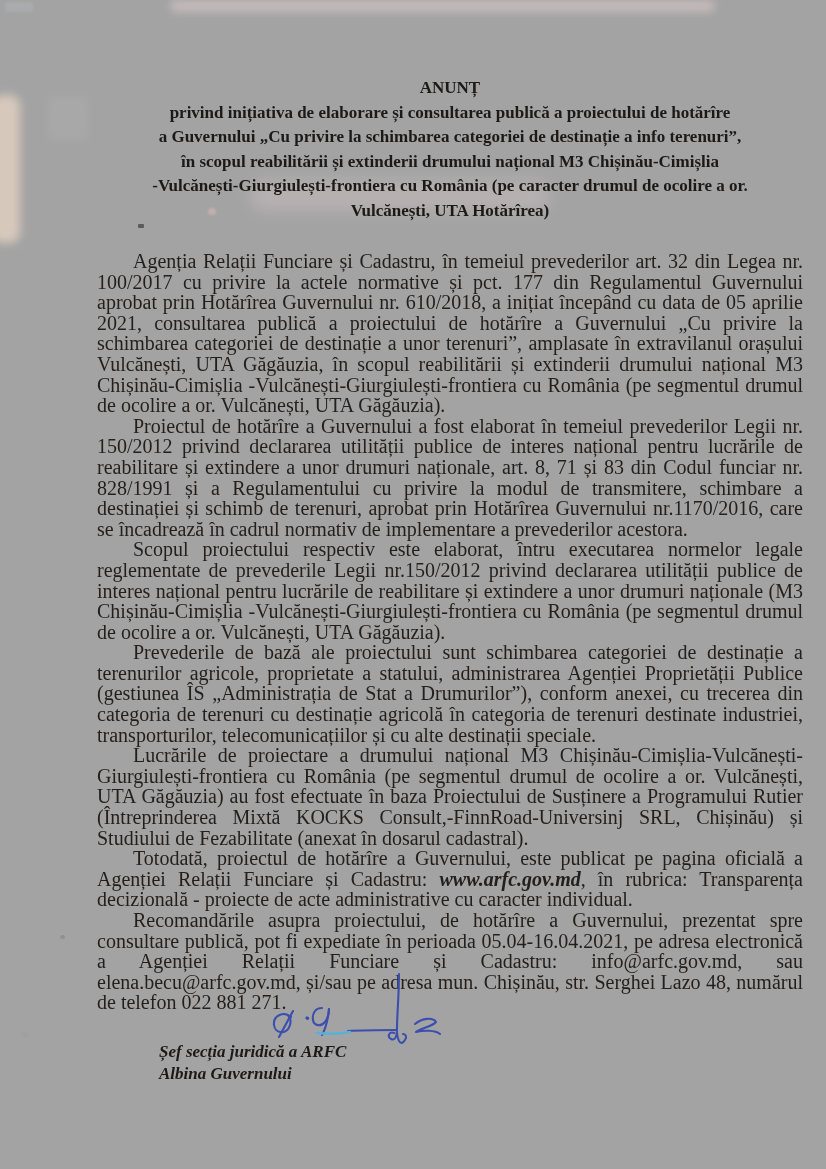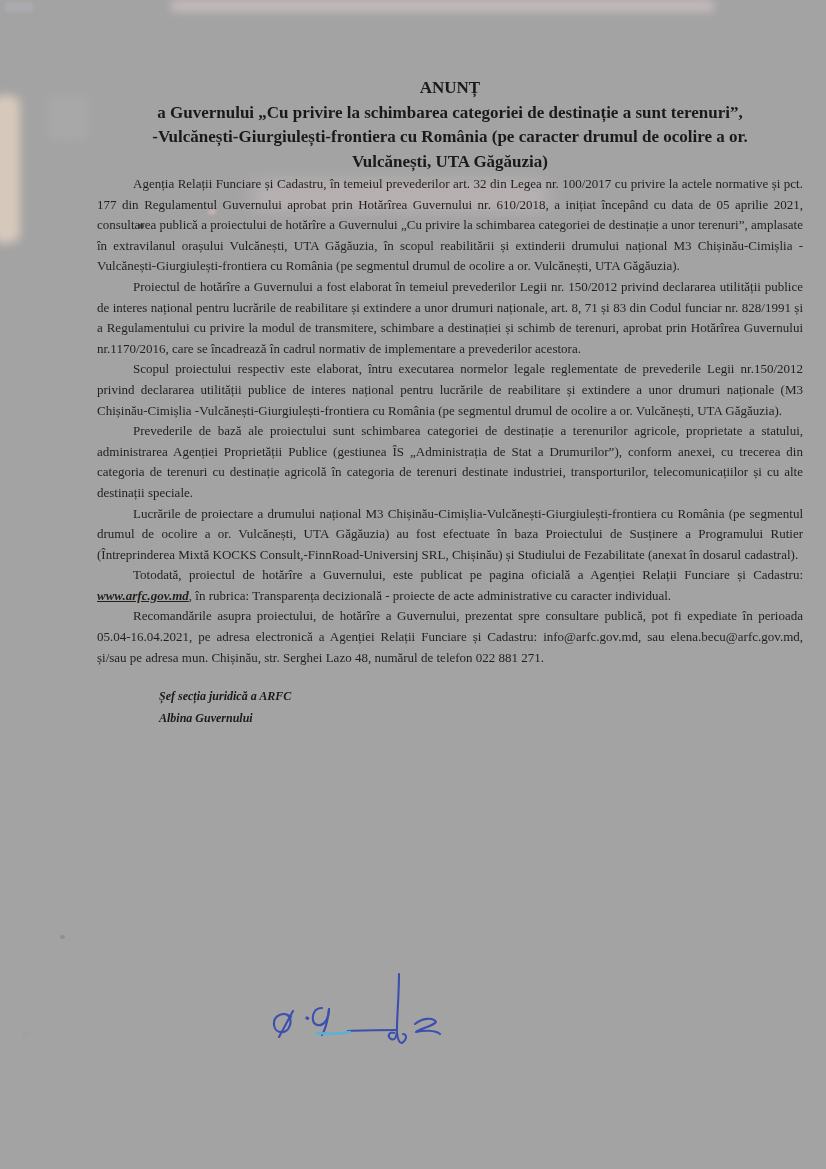--- a/index.html
+++ b/index.html
@@ -18,41 +18,41 @@
     width:706px;
   }
   .title-block{
     text-align:center;
     font-weight:bold;
     font-size:17px;
     line-height:24.5px;
     color:#1c1a18;
   }
   .body-block{
-    font-size:13px;
+    margin-top:28px;
+    font-size:20px;
     line-height:20.6px;
     text-align:justify;
   }
   .body-block p{
     margin:0;
     text-indent:36px;
   }
   .link-site{
     font-weight:bold;
     font-style:italic;
-    text-decoration:underline;
   }
   .link-email{
   }
   .signature-block{
-    margin-top:17px;
+    margin-top:28px;
     margin-left:62px;
     font-weight:bold;
     font-style:italic;
-    font-size:12px;
+    font-size:17px;
     line-height:22px;
     color:#1c1a18;
   }
   .sig-svg{
     position:absolute;
     left:260px; top:968px;
     width:210px; height:95px;
   }
   
   .artifact{position:absolute;pointer-events:none;}
@@ -78,23 +78,25 @@
   <div class="artifact art-title"></div>
   <div class="artifact speck1"></div>
   <div class="artifact speck2"></div>
   <div class="artifact speck3"></div>
   <div class="artifact speck4"></div>
 
   <div class="content">
 
     <div class="title-block">
       <div>ANUNȚ</div>
-      <div>a Guvernului „Cu privire la schimbarea categoriei de destinație a sunt terenuri”,</div>
+      <div>privind inițiativa de elaborare și consultarea publică a proiectului de hotărîre</div>
+      <div>a Guvernului „Cu privire la schimbarea categoriei de destinație a info terenuri”,</div>
+      <div>în scopul reabilitării și extinderii drumului național M3 Chișinău-Cimișlia</div>
       <div>-Vulcănești-Giurgiulești-frontiera cu România (pe caracter drumul de ocolire a or.</div>
-      <div>Vulcănești, UTA Găgăuzia)</div>
+      <div>Vulcănești, UTA Hotărîrea)</div>
     </div>
 
     <div class="body-block">
       <p>Agenția Relații Funciare și Cadastru, în temeiul prevederilor art. 32 din Legea nr. 100/2017 cu privire la actele normative și pct. 177 din Regulamentul Guvernului aprobat prin Hotărîrea Guvernului nr. 610/2018, a inițiat începând cu data de 05 aprilie 2021, consultarea publică a proiectului de hotărîre a Guvernului „Cu privire la schimbarea categoriei de destinație a unor terenuri”, amplasate în extravilanul orașului Vulcănești, UTA Găgăuzia, în scopul reabilitării și extinderii drumului național M3 Chișinău-Cimișlia -Vulcănești-Giurgiulești-frontiera cu România (pe segmentul drumul de ocolire a or. Vulcănești, UTA Găgăuzia).</p>
       <p>Proiectul de hotărîre a Guvernului a fost elaborat în temeiul prevederilor Legii nr. 150/2012 privind declararea utilității publice de interes național pentru lucrările de reabilitare și extindere a unor drumuri naționale, art. 8, 71 și 83 din Codul funciar nr. 828/1991 și a Regulamentului cu privire la modul de transmitere, schimbare a destinației și schimb de terenuri, aprobat prin Hotărîrea Guvernului nr.1170/2016, care se încadrează în cadrul normativ de implementare a prevederilor acestora.</p>
       <p>Scopul proiectului respectiv este elaborat, întru executarea normelor legale reglementate de prevederile Legii nr.150/2012 privind declararea utilității publice de interes național pentru lucrările de reabilitare și extindere a unor drumuri naționale (M3 Chișinău-Cimișlia -Vulcănești-Giurgiulești-frontiera cu România (pe segmentul drumul de ocolire a or. Vulcănești, UTA Găgăuzia).</p>
       <p>Prevederile de bază ale proiectului sunt schimbarea categoriei de destinație a terenurilor agricole, proprietate a statului, administrarea Agenției Proprietății Publice (gestiunea ÎS „Administrația de Stat a Drumurilor”), conform anexei, cu trecerea din categoria de terenuri cu destinație agricolă în categoria de terenuri destinate industriei, transporturilor, telecomunicațiilor și cu alte destinații speciale.</p>
       <p>Lucrările de proiectare a drumului național M3 Chișinău-Cimișlia-Vulcănești-Giurgiulești-frontiera cu România (pe segmentul drumul de ocolire a or. Vulcănești, UTA Găgăuzia) au fost efectuate în baza Proiectului de Susținere a Programului Rutier (Întreprinderea Mixtă KOCKS Consult,-FinnRoad-Universinj SRL, Chișinău) și Studiului de Fezabilitate (anexat în dosarul cadastral).</p>
       <p><span>Totodată, proiectul de hotărîre a Guvernului, este publicat pe pagina oficială a Agenției Relații Funciare și Cadastru: </span><span class="link-site">www.arfc.gov.md</span><span>, în rubrica: Transparența decizională - proiecte de acte administrative cu caracter individual.</span></p>
       <p><span>Recomandările asupra proiectului, de hotărîre a Guvernului, prezentat spre consultare publică, pot fi expediate în perioada 05.04-16.04.2021, pe adresa electronică a Agenției Relații Funciare și Cadastru: </span><span class="link-email">info@arfc.gov.md</span><span>, sau </span><span class="link-email">elena.becu@arfc.gov.md</span><span>, și/sau pe adresa mun. Chișinău, str. Serghei Lazo 48, numărul de telefon 022 881 271.</span></p>

